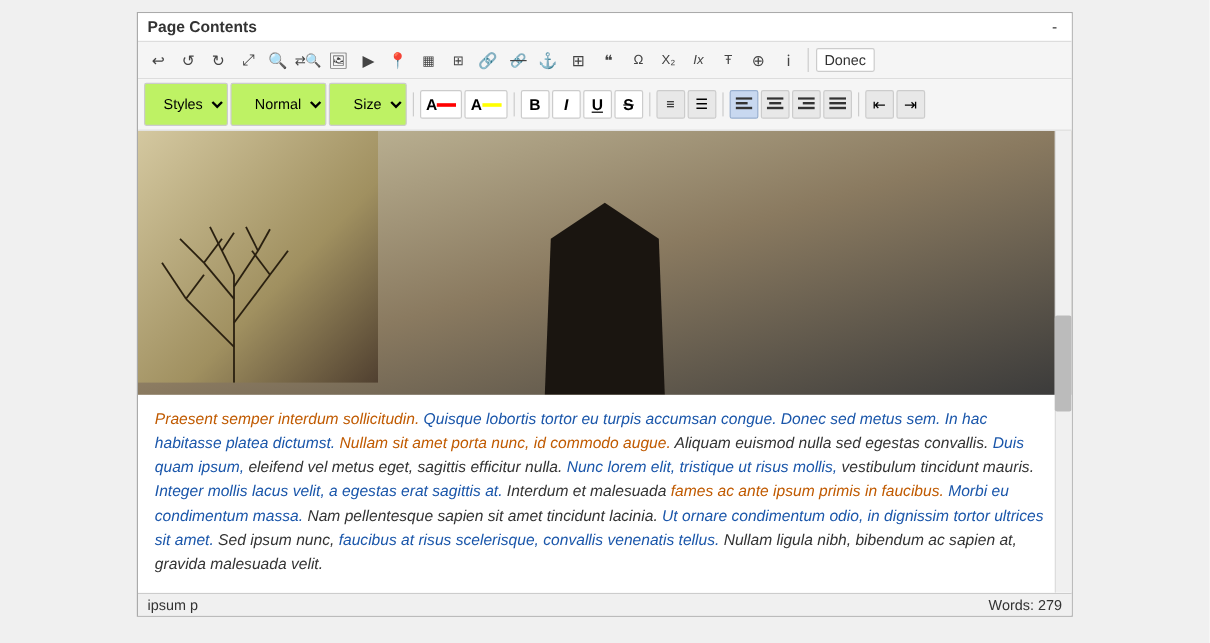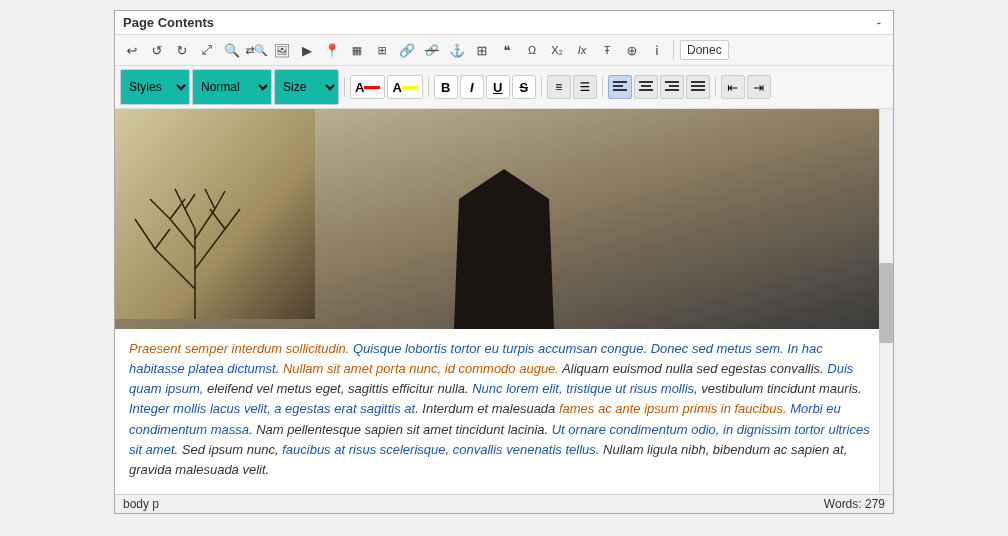--- a/index.html
+++ b/index.html
@@ -81,25 +81,26 @@
       cursor: pointer;
       font-size: 12px;
       border-radius: 2px;
       color: #333;
       margin-left: 2px;
     }
 
     .tb-select {
       height: 36px;
       border: 1px solid #ccc;
-      background: #14b8a6;
+      background: #bef264;
       font-size: 12px;
       padding: 0 4px;
       cursor: pointer;
       border-radius: 2px;
+      text-align: right;
     }
 
     .styles-select { width: 70px; }
     .format-select { width: 80px; }
     .size-select { width: 65px; }
 
     .color-btn {
       display: inline-flex;
       align-items: center;
       justify-content: center;
@@ -387,17 +388,17 @@
         </p>
       </div>
     </div>
 
     <div class="scrollbar-track">
       <div class="scrollbar-thumb"></div>
     </div>
   </div>
 
   <div class="status-bar">
-    <span>body  p</span>
+    <span>ipsum  p</span>
     <span>Words: 279</span>
   </div>
 
 </div>
 
 </body></html>

